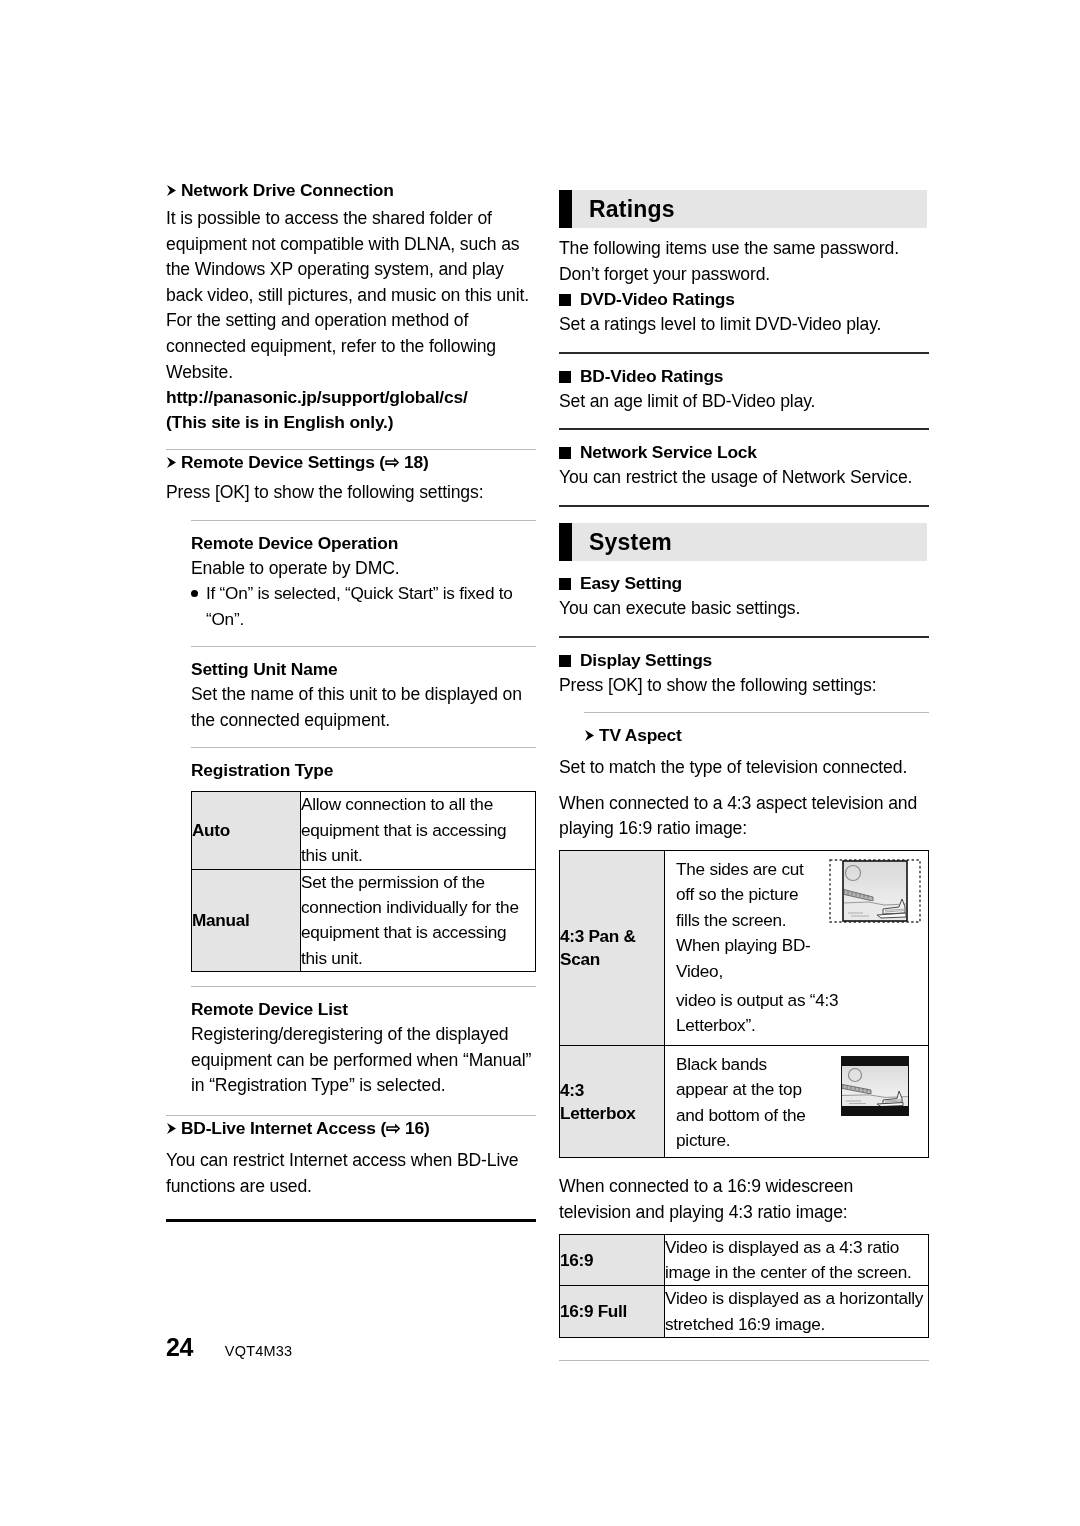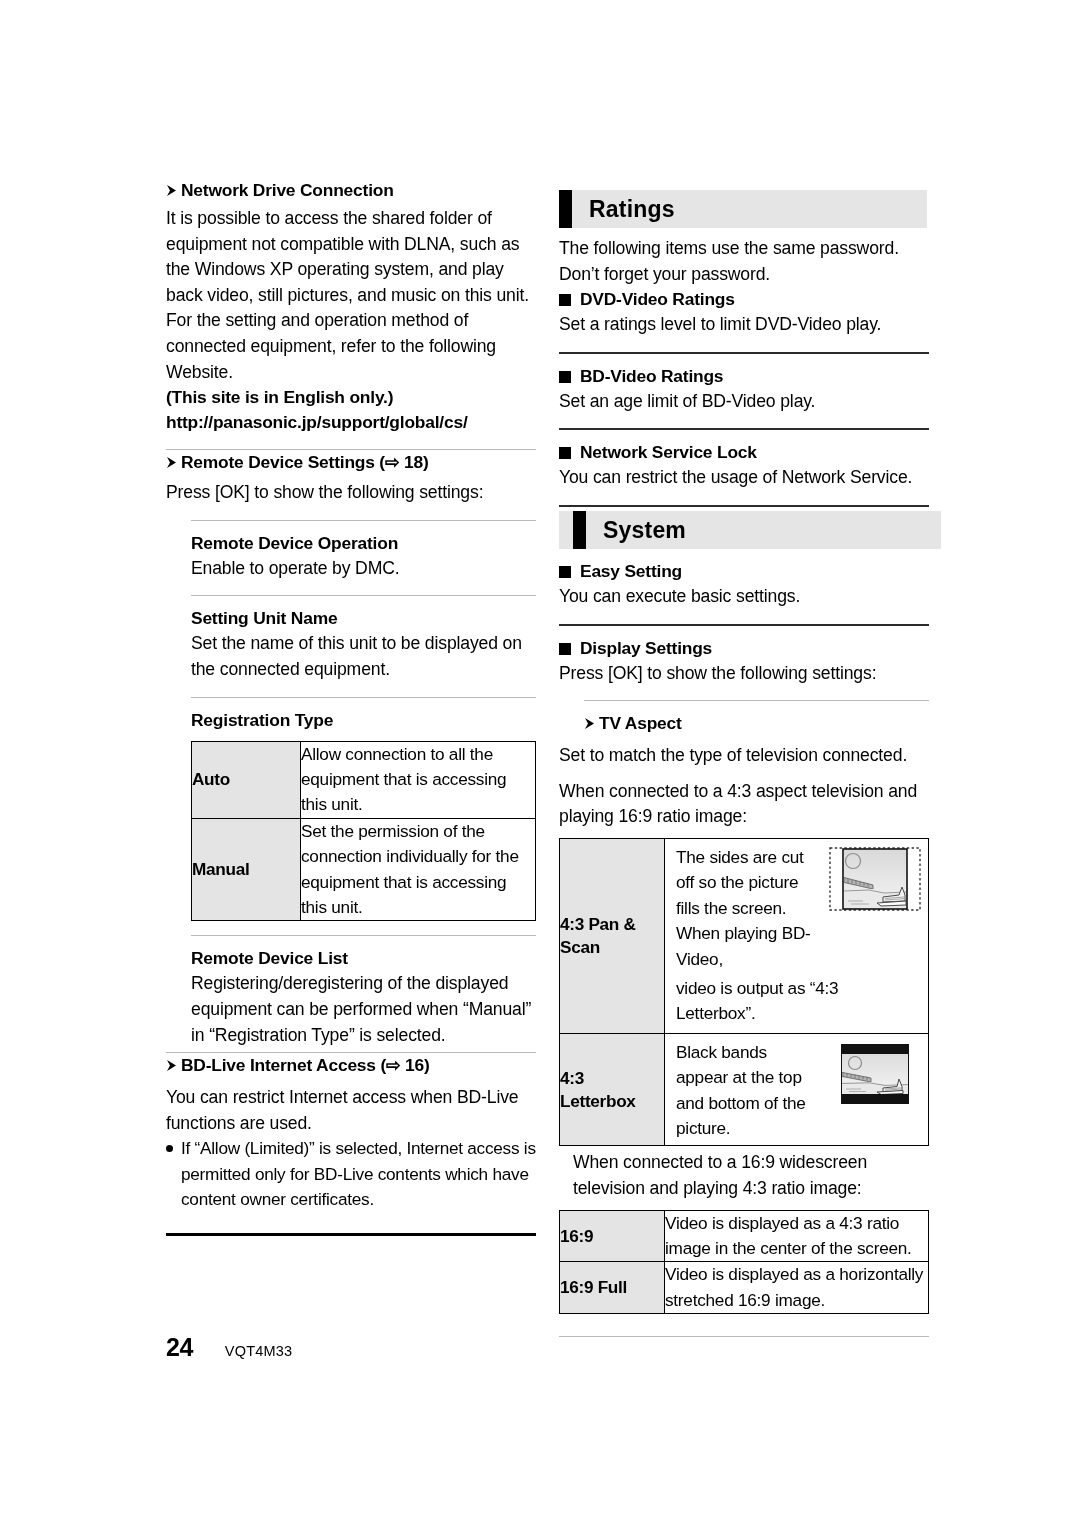--- a/index.html
+++ b/index.html
@@ -211,63 +211,67 @@
     letter-spacing: 0.2px;
     margin-left: 32px;
   }
 
   .mt4  { margin-top: 4px; }
   .mt6  { margin-top: 6px; }
   .mt8  { margin-top: 8px; }
   .mt10 { margin-top: 10px; }
   .mt12 { margin-top: 0; }
   .mt14 { margin-top: 14px; }
-  .mt16 { margin-top: 4px; padding-left: 14px; }
+  .mt16 { margin-top: 16px; }
   .mt20 { margin-top: 20px; }
   .mt22 { margin-top: 22px; }
   .indent25 { margin-left: 25px; }
 </style>
 </head>
 <body>
 
 <div class="page">
 
   <div class="col-left">
 
     <div class="sub-head">
       <span class="arrowhead">
         <svg width="11" height="11" viewBox="0 0 11 11">
             <path d="M1 0 L10 5.5 L1 11 L4 5.5 Z" fill="#000"></path>
           </svg>
       </span>
       <span>Network Drive Connection</span>
     </div>
     <p class="body-text mt4">It is possible to access the shared folder of equipment not compatible with DLNA, such as the Windows XP operating system, and play back video, still pictures, and music on this unit. For the setting and operation method of connected equipment, refer to the following Website.</p>
+    <p class="plain-head">http://panasonic.jp/support/global/cs/</p>
     <p class="plain-head">(This site is in English only.)</p>
-    <p class="plain-head">http://panasonic.jp/support/global/cs/</p>
 
     <hr class="rule-thin mt14">
 
     <div class="sub-head mt12">
       <span class="arrowhead">
         <svg width="11" height="11" viewBox="0 0 11 11">
             <path d="M1 0 L10 5.5 L1 11 L4 5.5 Z" fill="#000"></path>
           </svg>
       </span>
       <span>
         <span>Remote Device Settings (</span><span>⇨</span>&nbsp;<span>18</span><span>)</span>
       </span>
     </div>
     <p class="body-text mt6">Press [OK] to show the following settings:</p>
 
     <hr class="rule-thin rule-indent mt14">
 
     <div class="indent25">
       <p class="plain-head mt10">Remote Device Operation</p>
       <p class="body-text">Enable to operate by DMC.</p>
+      <div class="dot-item">
+        <span class="dot"></span>
+        <span>If “On” is selected, “Quick Start” is fixed to “On”.</span>
+      </div>
     </div>
 
     <hr class="rule-thin rule-indent mt14">
 
     <div class="indent25">
       <p class="plain-head mt10">Setting Unit Name</p>
       <p class="body-text">Set the name of this unit to be displayed on the connected equipment.</p>
     </div>
 
     <hr class="rule-thin rule-indent mt14">
@@ -301,24 +305,20 @@
       <span class="arrowhead">
         <svg width="11" height="11" viewBox="0 0 11 11">
             <path d="M1 0 L10 5.5 L1 11 L4 5.5 Z" fill="#000"></path>
           </svg>
       </span>
       <span>
         <span>BD-Live Internet Access (</span><span>⇨</span>&nbsp;<span>16</span><span>)</span>
       </span>
     </div>
     <p class="body-text mt8">You can restrict Internet access when BD-Live functions are used.</p>
-    <div class="dot-item">
-      <span class="dot"></span>
-      <span>If “Allow (Limited)” is selected, Internet access is permitted only for BD-Live contents which have content owner certificates.</span>
-    </div>
 
     <hr class="rule-thick mt20">
   </div>
 
   <div class="col-right">
 
     <div class="section-band">
       <span class="tab"></span>
       <span class="band-title">Ratings</span>
     </div>

